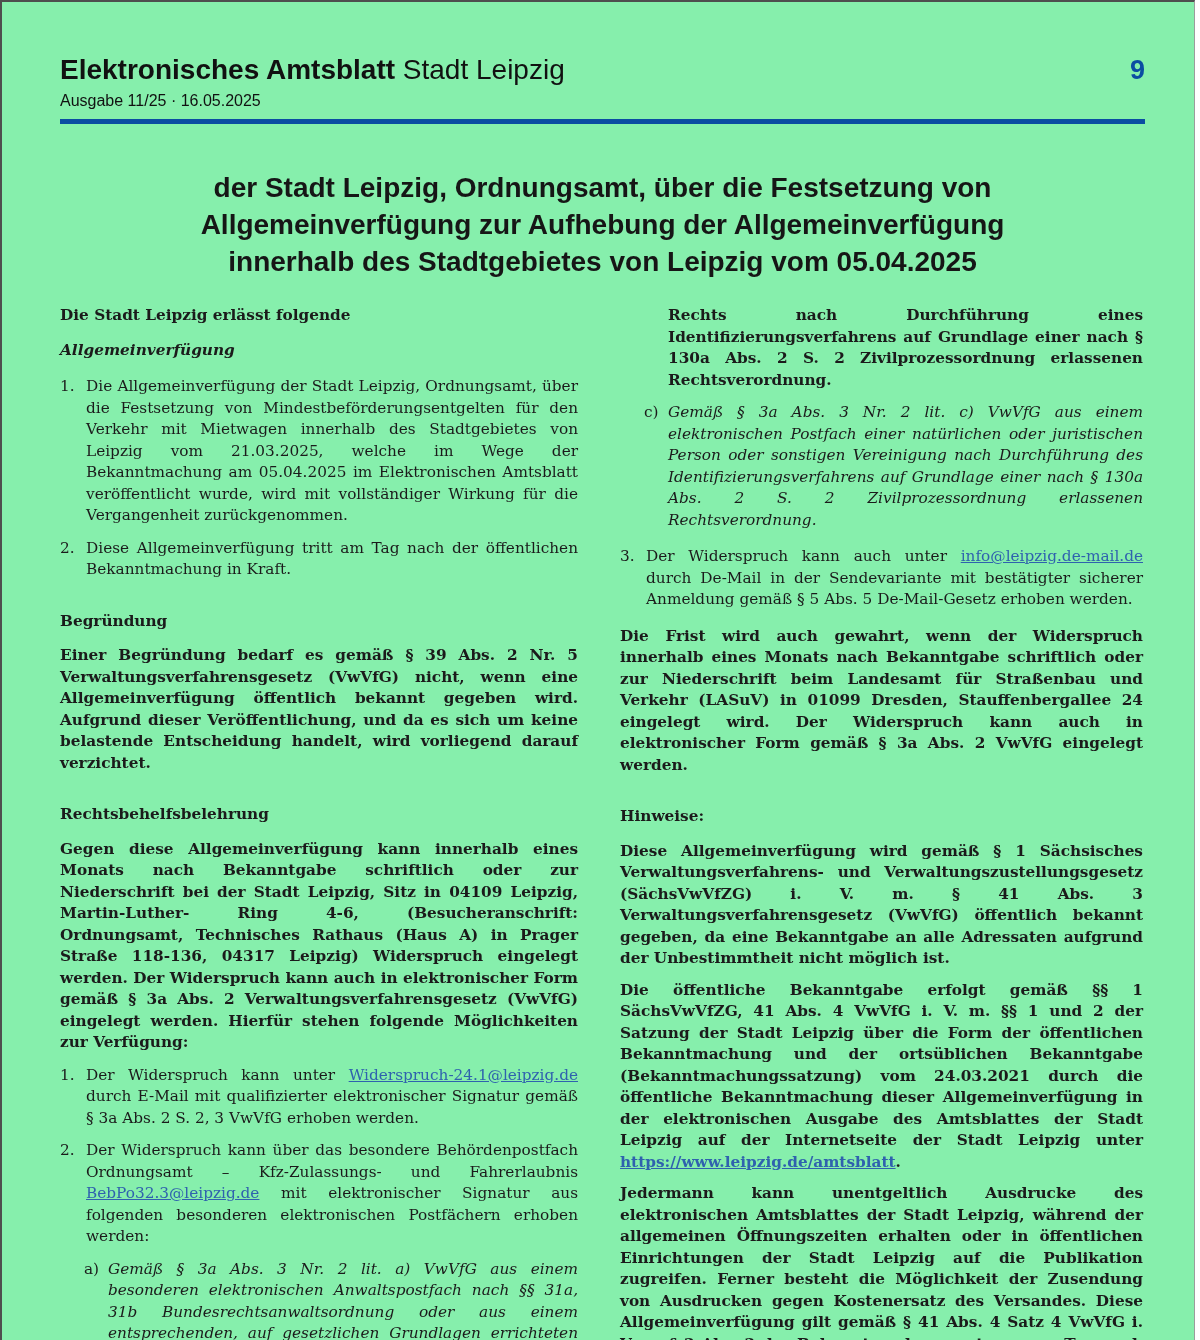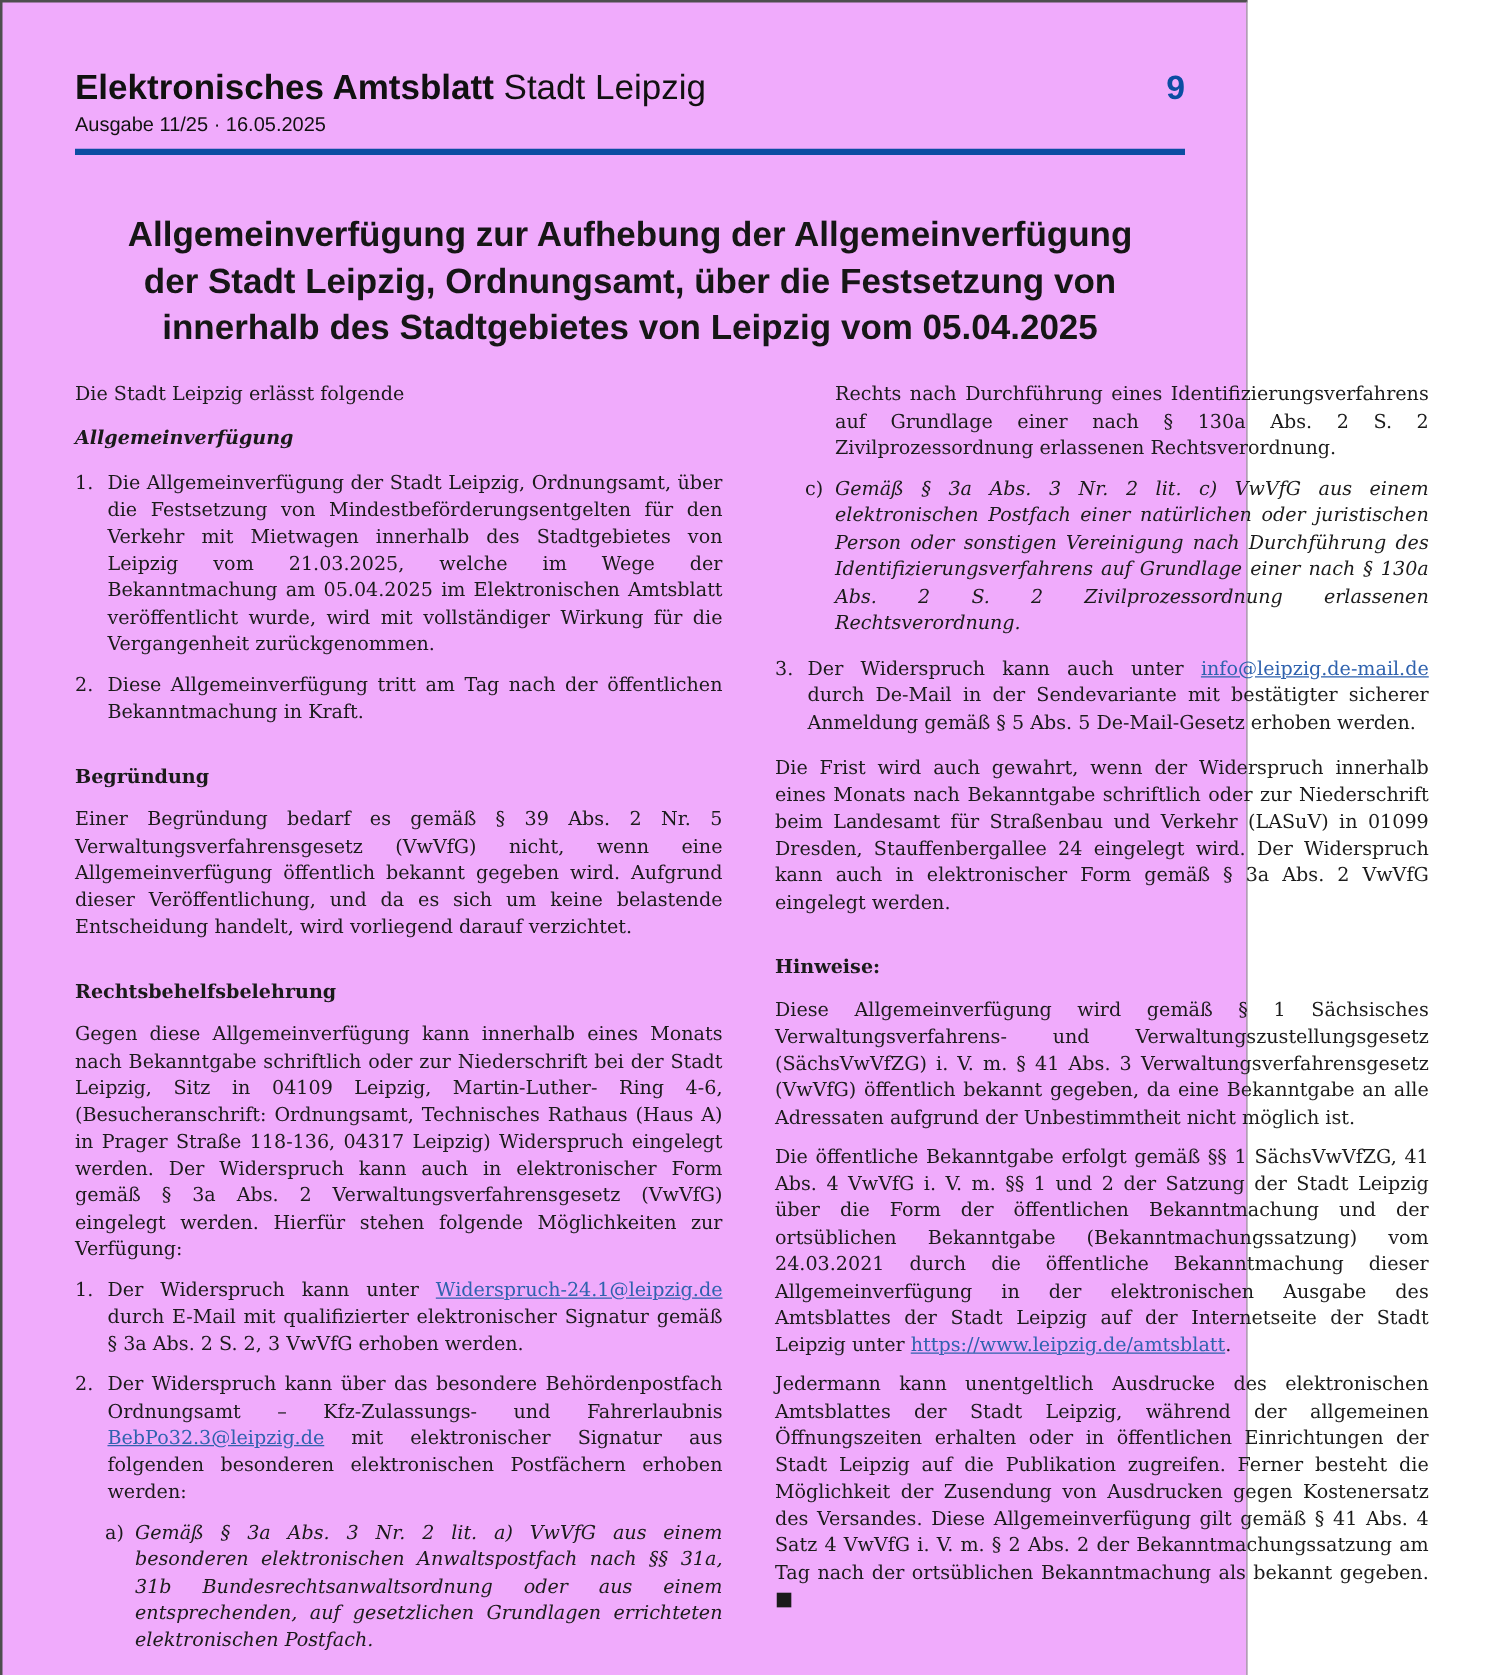--- a/index.html
+++ b/index.html
@@ -3,26 +3,26 @@
 <meta charset="utf-8">
 <style>
   html, body {
     margin: 0; padding: 0;
     width: 1200px; height: 1340px;
     background: #ffffff;
     overflow: hidden;
   }
   .page {
     box-sizing: border-box;
-    width: 998px; height: 1340px;
+    width: 1195px; height: 1340px;
     border-top: 2px solid #4e4e4e;
     border-left: 2px solid #4e4e4e;
     border-right: 1px solid #9c9c9c;
     padding: 0 49px 0 58px;
-    background: #f0abfc;
+    background: #86efac;
     font-family: "DejaVu Serif", serif;
     color: #1b1b1b;
   }
   
   .masthead { padding-top: 52px; }
   .mast-row { display: flex; justify-content: space-between; align-items: flex-end; }
   .brand { font-family: "Liberation Sans", sans-serif; font-size: 28px; line-height: 32px; color: #111; }
   .brand-bold { font-weight: bold; }
   .brand-reg { font-weight: normal; }
   .pagenum { font-family: "Liberation Sans", sans-serif; font-size: 27px; font-weight: bold; color: #0b4da2; }
@@ -36,21 +36,21 @@
     font-weight: bold;
     font-size: 28px;
     line-height: 37px;
     color: #161616;
   }
   .doc-title .tline { display: block; }
   
   .columns { display: flex; gap: 42px; margin-top: 25px; font-size: 15.3px; line-height: 21.5px; }
   .col-left  { width: 518px; flex: none; }
   .col-right { width: 523px; flex: none; }
-  p { margin: 10px 0 0 0; }
+  p { margin: 10px 0 0 0; font-weight: bold; }
   .first { margin-top: 0; }
   .just { text-align: justify; }
   .plain { text-align: left; }
   .center-heading { margin-top: 13px; font-weight: bold; font-style: italic; }
   .sec { margin: 30px 0 0 0; font-size: 15.3px; font-weight: bold; }
   .after-sec { margin-top: 13px; }
   
   .num-li { display: flex; margin-top: 11px; }
   .num-li .li-num { flex: none; width: 26px; }
   .num-li .li-text { flex: 1; text-align: justify; }
@@ -72,22 +72,22 @@
       <div class="brand">
         <span class="brand-bold">Elektronisches Amtsblatt</span><span class="brand-reg"> Stadt Leipzig</span>
       </div>
       <div class="pagenum">9</div>
     </div>
     <div class="issue">Ausgabe 11/25 · 16.05.2025</div>
     <div class="rule"></div>
   </header>
 
   <h1 class="doc-title">
+    <span class="tline">der Stadt Leipzig, Ordnungsamt, über die Festsetzung von</span>
     <span class="tline">Allgemeinverfügung zur Aufhebung der Allgemeinverfügung</span>
-    <span class="tline">der Stadt Leipzig, Ordnungsamt, über die Festsetzung von</span>
     <span class="tline">innerhalb des Stadtgebietes von Leipzig vom 05.04.2025</span>
   </h1>
 
   <div class="columns">
 
     <div class="col-left">
 
       <p class="plain first">Die Stadt Leipzig erlässt folgende</p>
 
       <p class="center-heading">Allgemeinverfügung</p>

